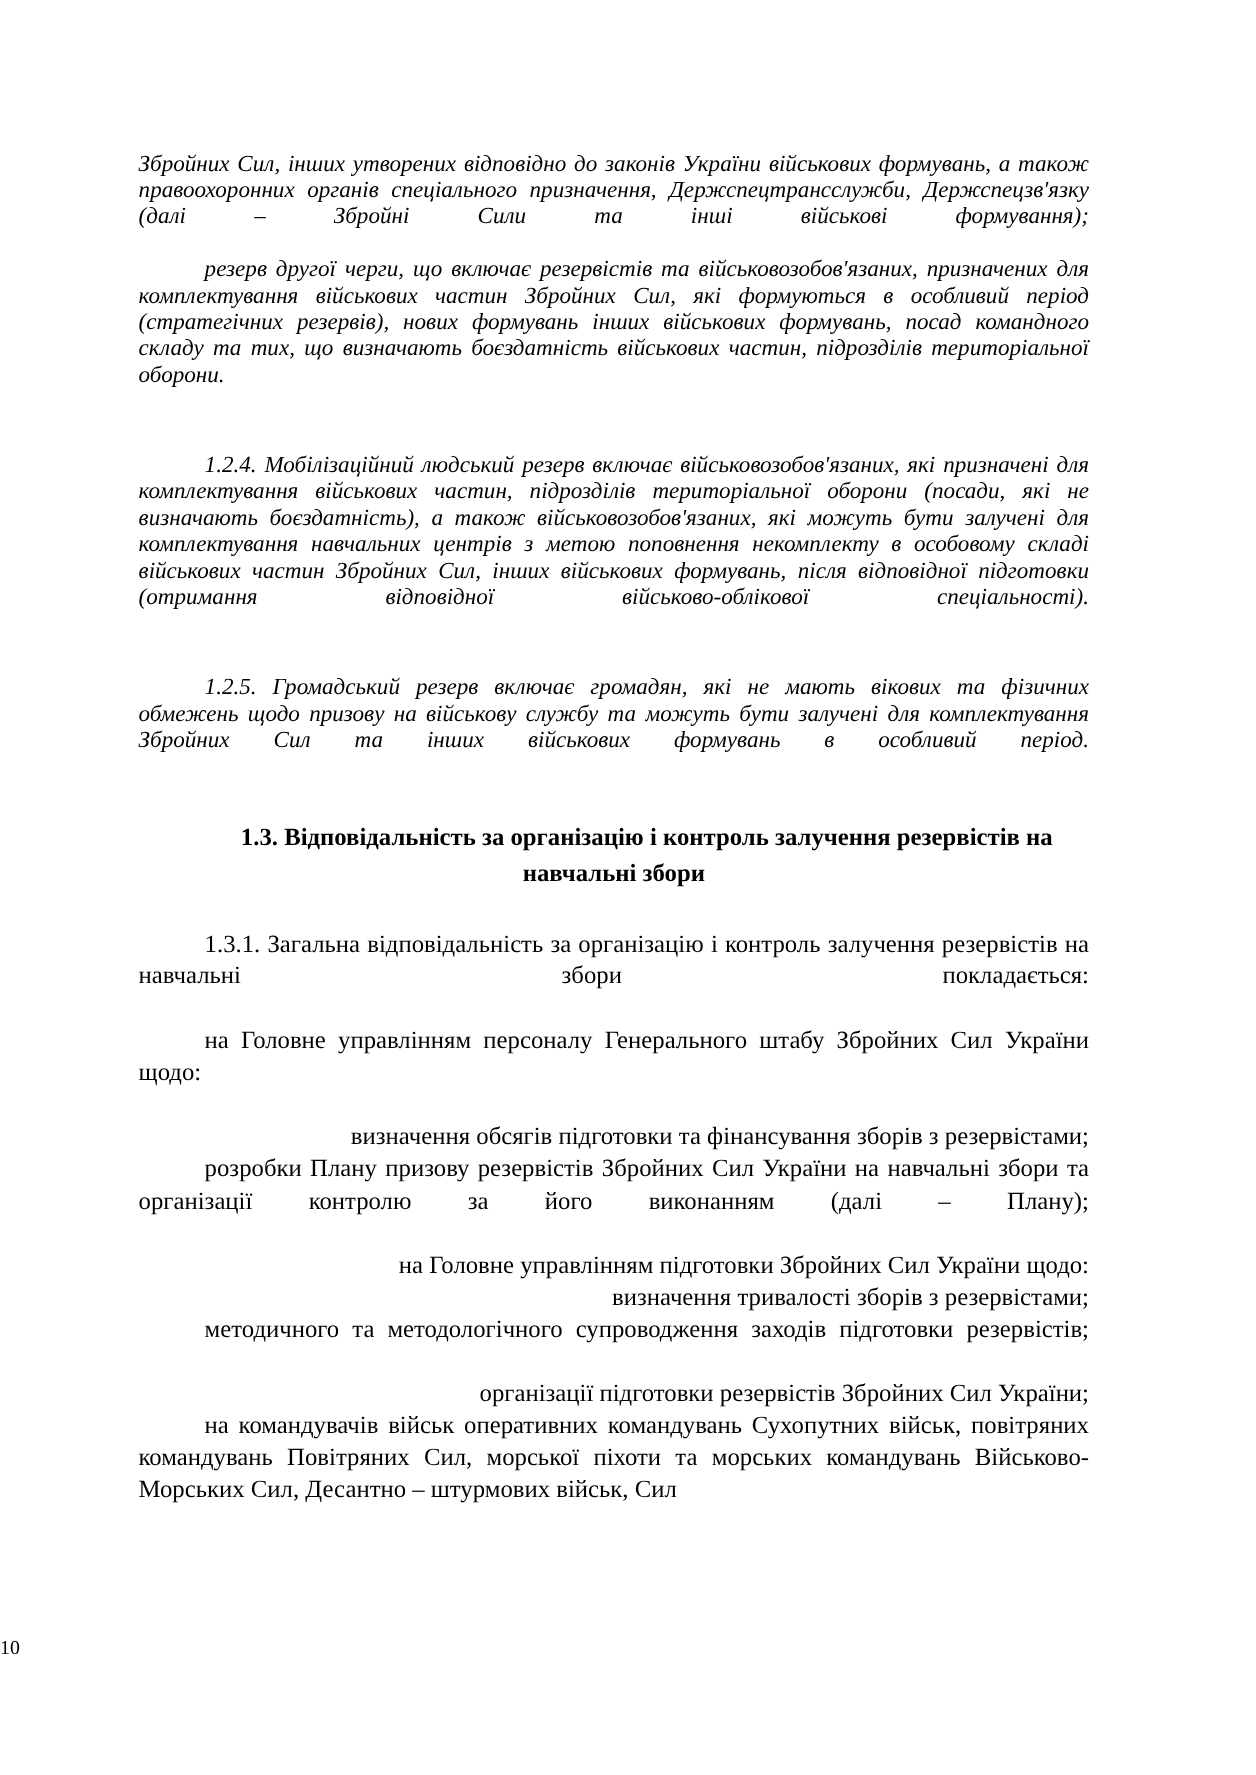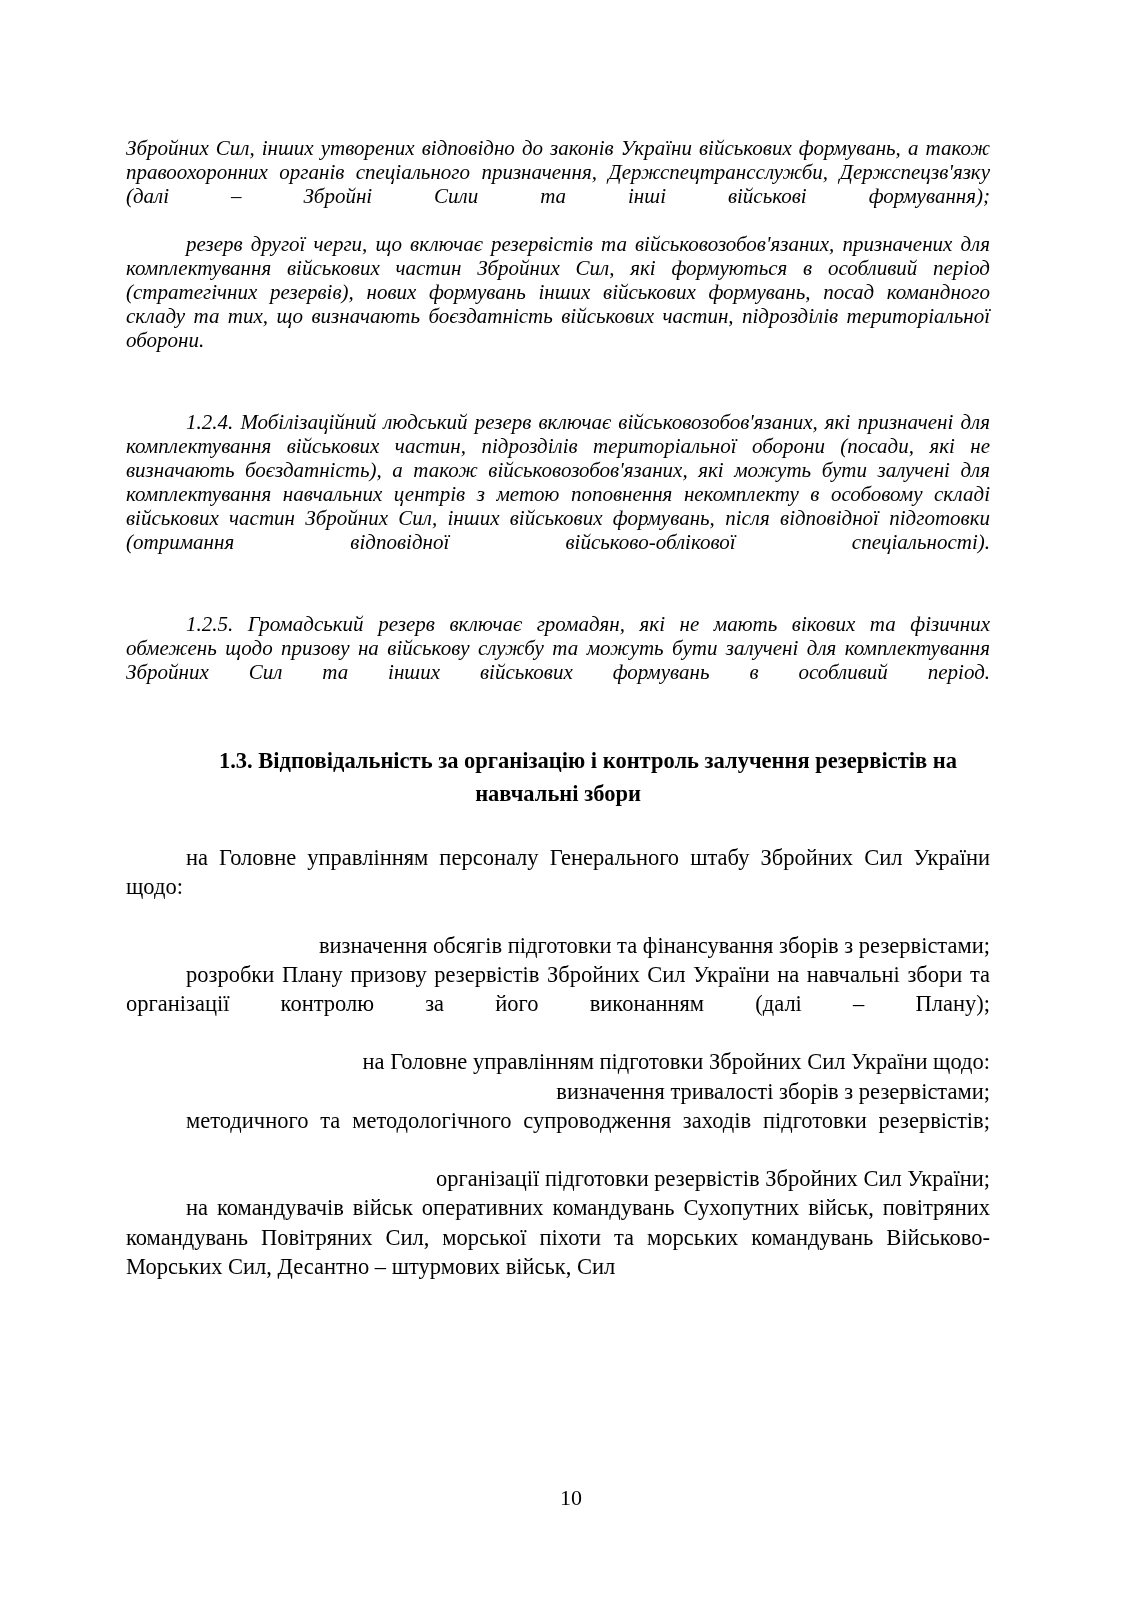--- a/index.html
+++ b/index.html
@@ -102,22 +102,21 @@
 
   .no-stretch::after {
     content: none;
   }
 
   .page-number {
     position: absolute;
     left: 0;
     right: 0;
     top: 1485px;
-    text-align: center;
-    font-size: 22px;
+    font-size: 18px;
     line-height: 26px;
   }
 </style>
 </head>
 <body>
 
 <div class="page">
   <div class="content">
 
     <div class="block-loose">
@@ -129,20 +128,21 @@
       <p class="para indent gap">1.2.4. Мобілізаційний людський резерв включає військовозобов'язаних, які призначені для комплектування військових частин, підрозділів територіальної оборони (посади, які не визначають боєздатність), а також військовозобов'язаних, які можуть бути залучені для комплектування навчальних центрів з метою поповнення некомплекту в особовому складі військових частин Збройних Сил, інших військових формувань, після відповідної підготовки (отримання відповідної військово-облікової спеціальності).</p>
 
       <p class="para indent gap">1.2.5. Громадський резерв включає громадян, які не мають вікових та фізичних обмежень щодо призову на військову службу та можуть бути залучені для комплектування Збройних Сил та інших військових формувань в особливий період.</p>
 
     </div>
 
     <h2 class="heading">1.3. Відповідальність за організацію і контроль залучення резервістів на навчальні збори</h2>
 
     <div class="block-tight">
 
+      <p class="para indent">1.3.1. Загальна відповідальність за організацію і контроль залучення резервістів на навчальні збори покладається:</p>
 
       <p class="para indent">на Головне управлінням персоналу Генерального штабу Збройних Сил України щодо:</p>
 
       <p class="list-line">визначення обсягів підготовки та фінансування зборів з резервістами;</p>
 
       <p class="para indent">розробки Плану призову резервістів Збройних Сил України на навчальні збори та організації контролю за його виконанням (далі – Плану);</p>
 
       <p class="list-line">на Головне управлінням підготовки Збройних Сил України щодо:</p>
 
       <p class="list-line">визначення тривалості зборів з резервістами;</p>

